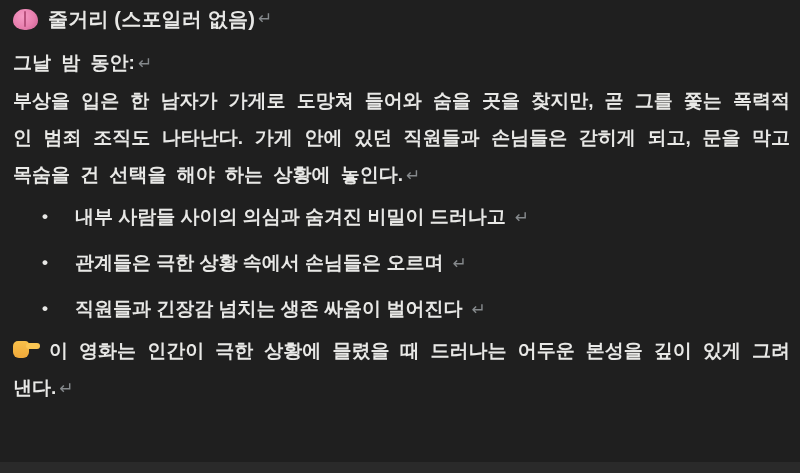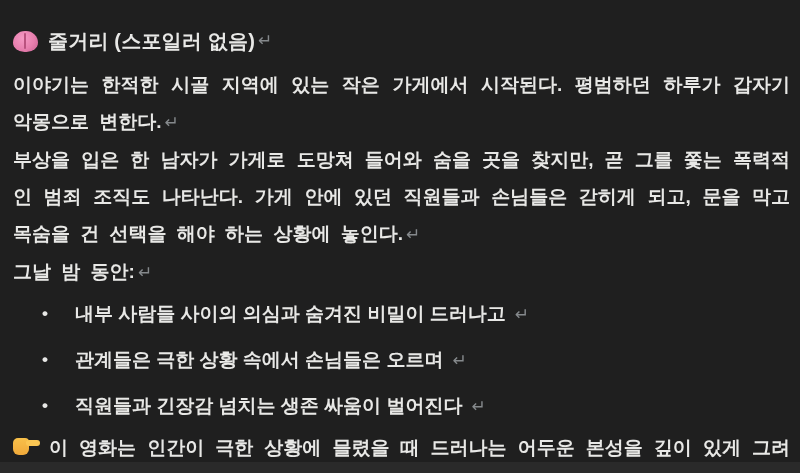--- a/index.html
+++ b/index.html
@@ -16,21 +16,20 @@
     color: #e8e8e6;
   }
   .doc {
     padding: 4px 10px 0 13px;
   }
   .heading-row {
     display: flex;
     align-items: center;
     line-height: 30px;
     margin-bottom: 10px;
-    margin-top: 22px;
   }
   .heading-text {
     font-size: 20px;
     font-weight: 700;
     letter-spacing: 0.2px;
   }
   .para {
     font-size: 19px;
     font-weight: 600;
     line-height: 37px;
@@ -128,25 +127,24 @@
 <body>
 
 <div class="doc">
 
   <div class="heading-row">
     <span class="brain-icon"></span>
     <span class="heading-text">줄거리 (스포일러 없음)</span>
     <span class="return-mark">↵</span>
   </div>
 
-  <p class="para"><span>이야기는 한적한 시골 지역에 있는 작은 가게에서 시작된다. 평범하던 하루가 갑자기 악몽으로 변한다.</span><span class="return-mark">↵</span></p>
+
+  <p class="para short"><span>그날 밤 동안:</span><span class="return-mark">↵</span></p>
 
   <p class="para"><span>부상을 입은 한 남자가 가게로 도망쳐 들어와 숨을 곳을 찾지만, 곧 그를 쫓는 폭력적인 범죄 조직도 나타난다. 가게 안에 있던 직원들과 손님들은 갇히게 되고, 문을 막고 목숨을 건 선택을 해야 하는 상황에 놓인다.</span><span class="return-mark">↵</span></p>
-
-  <p class="para short"><span>그날 밤 동안:</span><span class="return-mark">↵</span></p>
 
   <ul class="bullet-list">
     <li>
       <span class="bullet-marker">•</span><span>내부 사람들 사이의 의심과 숨겨진 비밀이 드러나고</span><span class="return-mark spaced">↵</span>
     </li>
     <li>
       <span class="bullet-marker">•</span><span>관계들은 극한 상황 속에서 손님들은 오르며</span><span class="return-mark spaced">↵</span>
     </li>
     <li>
       <span class="bullet-marker">•</span><span>직원들과 긴장감 넘치는 생존 싸움이 벌어진다</span><span class="return-mark spaced">↵</span>

